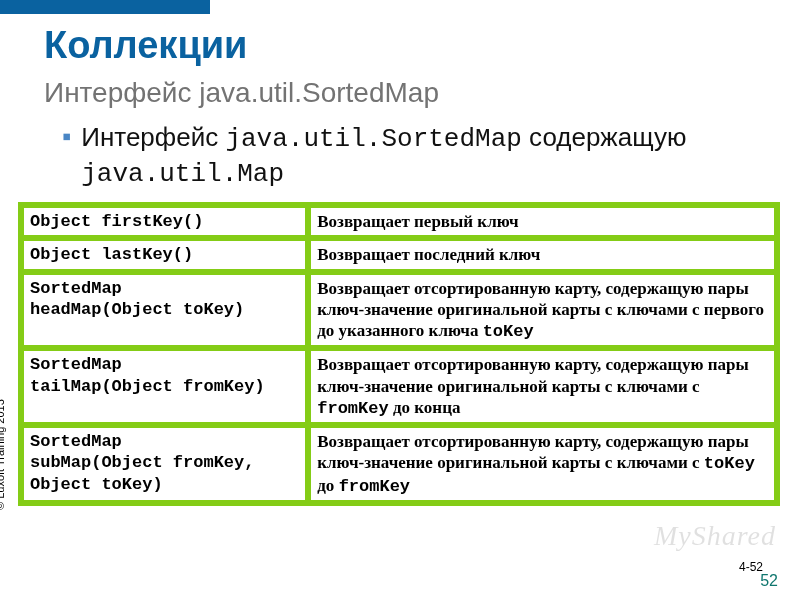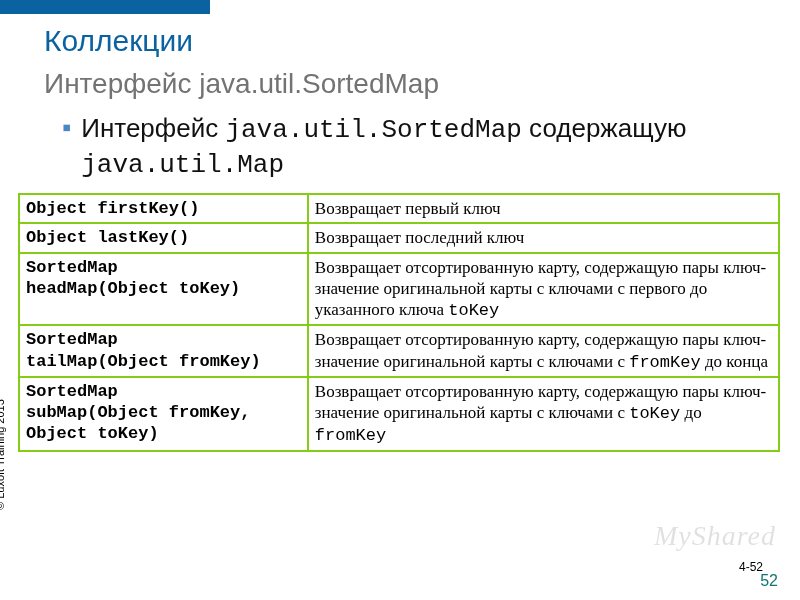--- a/index.html
+++ b/index.html
@@ -1,28 +1,28 @@
 <!DOCTYPE html>
 <html><head>
 <meta charset="utf-8">
 <style>
   * { margin: 0; padding: 0; box-sizing: border-box; }
   html, body { width: 800px; height: 600px; background: #fff; font-family: Arial, Helvetica, sans-serif; }
   .slide { position: relative; width: 800px; height: 600px; padding: 20px 20px 20px 44px; }
   .topbar { position: absolute; top: 0; left: 0; width: 210px; height: 14px; background: #0a62a0; }
-  .title { color: #0a62a0; font-weight: normal; font-size: 30px; margin-top: 4px; margin-bottom: 10px; }
+  .title { color: #0a62a0; font-weight: bold; font-size: 38px; margin-top: 4px; margin-bottom: 10px; }
   .subtitle { color: #737373; font-size: 28px; font-weight: normal; margin-bottom: 12px; }
   .bullet-row { display: flex; align-items: flex-start; padding-left: 18px; margin-bottom: 12px; }
   .bullet-mark { color: #4a86c5; font-size: 26px; font-weight: bold; line-height: 1; margin-right: 10px; margin-top: 2px; }
   .bullet-text { font-size: 26px; color: #111; line-height: 1.25; }
   .mono { font-family: Liberation Mono, monospace; }
   table.api { border-collapse: collapse; width: 100%; margin-top: 4px; margin-left: -26px; width: calc(100% + 26px); }
-  table.api td { border: 2px solid #84cc16; padding: 3px 6px; vertical-align: top; font-size: 17px; line-height: 1.25; }
+  table.api td { border: 6px solid #84cc16; padding: 3px 6px; vertical-align: top; font-size: 17px; line-height: 1.25; }
   table.api td.left { width: 38%; font-family: "Courier New", Courier, monospace; font-weight: bold; white-space: pre-line; }
-  table.api td.right { font-family: "Times New Roman", Times, serif; font-weight: normal; }
+  table.api td.right { font-family: "Times New Roman", Times, serif; font-weight: bold; }
   table.api td.right .mono { font-family: "Courier New", Courier, monospace; }
   .copyright { position: absolute; left: 6px; bottom: 90px; transform: rotate(-90deg); transform-origin: left bottom; font-size: 11px; color: #000; }
   .slidenum-a { position: absolute; right: 37px; bottom: 26px; font-size: 12px; color: #000; }
   .slidenum-b { position: absolute; right: 22px; bottom: 10px; font-size: 16px; color: #0f766e; }
   .wmark { position: absolute; right: 24px; bottom: 48px; font-family: Georgia, serif; font-size: 28px; color: rgba(0,0,0,0.12); font-style: italic; letter-spacing: 1px; }
 </style>
 </head>
 <body>
 
 <div class="slide">

